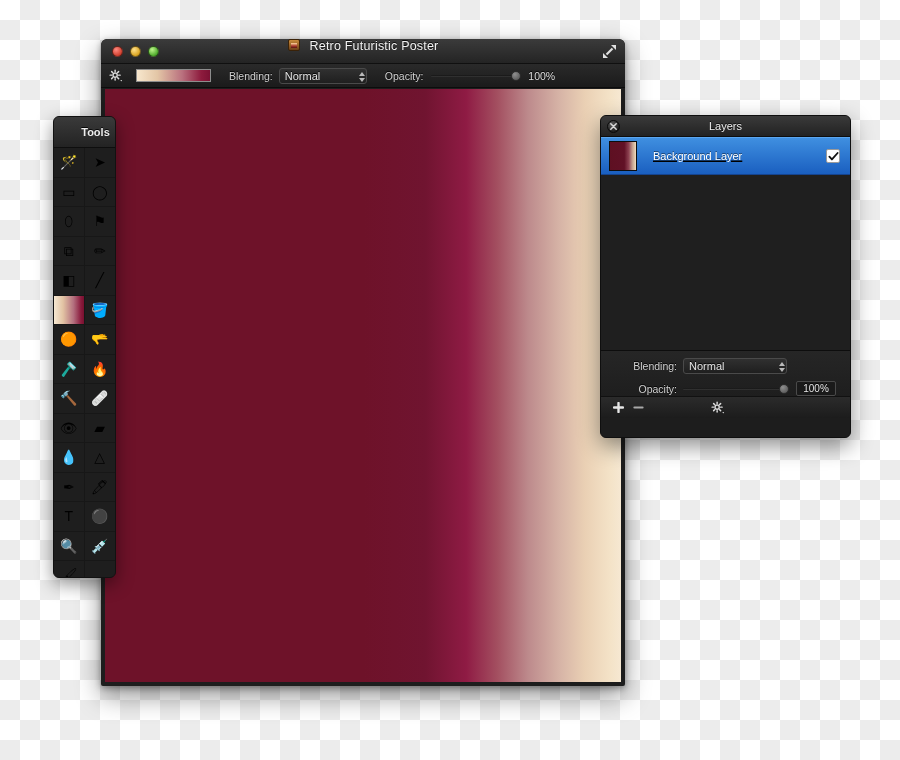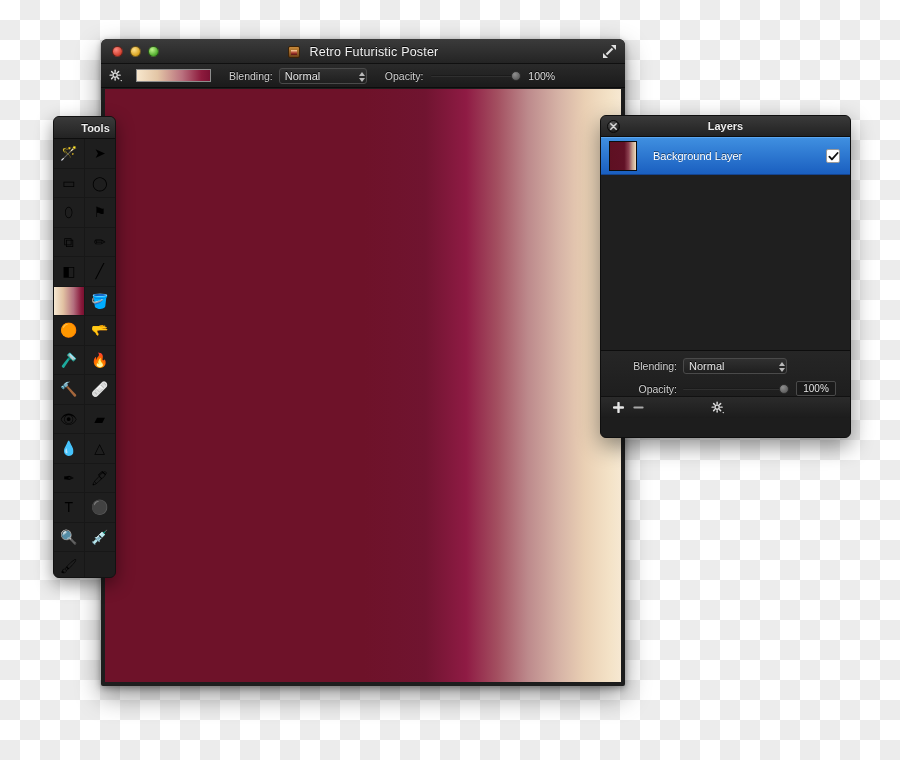--- a/index.html
+++ b/index.html
@@ -40,21 +40,21 @@
     position: absolute; top: 7px;
     width: 11px; height: 11px; border-radius: 50%;
     border: 1px solid rgba(0,0,0,0.5);
   }
   .traffic.red    { left: 11px; background: radial-gradient(circle at 35% 30%, #ff8a80, #d0402f 70%); }
   .traffic.yellow { left: 29px; background: radial-gradient(circle at 35% 30%, #ffe08a, #d9a321 70%); }
   .traffic.green  { left: 47px; background: radial-gradient(circle at 35% 30%, #bdf58a, #4faa2d 70%); }
 
   #doc-title-wrap {
     position: absolute; left: 0; right: 0; top: 0; height: 25px;
-    display: flex; align-items: center; justify-content: center; gap: 10px;
+    display: flex; justify-content: center; gap: 10px;
   }
   #doc-title-icon {
     width: 12px; height: 12px; border-radius: 2px;
     background: linear-gradient(#c98a3a, #6d4118);
     border: 1px solid #3a2208;
     position: relative; flex: none;
   }
   #doc-title-icon::after {
     content: ""; position: absolute; left: 2px; top: 3px; right: 2px; bottom: 2px;
     background: linear-gradient(#ffd9a0, #a8372a 60%, #531414);
@@ -142,21 +142,21 @@
     position: absolute;
     left: 53px; top: 116px;
     width: 63px; height: 462px;
     background: #1b1b1b;
     border-radius: 6px;
     box-shadow: 0 6px 18px rgba(0,0,0,0.45);
     overflow: hidden;
     border: 1px solid #121212;
   }
   #tools-header {
-    height: 22px;
+    height: 31px;
     background: linear-gradient(#3a3a3a, #232323);
     border-bottom: 1px solid #0e0e0e;
     display: flex; align-items: center; justify-content: center; padding-left: 22px;
   }
   #tools-header span {
     color: #ededed; font-size: 11px; font-weight: bold;
     text-shadow: 0 -1px 0 rgba(0,0,0,.85);
   }
   #tools-grid {
     display: grid; grid-template-columns: 1fr 1fr;
@@ -190,37 +190,38 @@
     overflow: hidden;
     border: 1px solid #0f0f0f;
   }
   #layers-titlebar {
     position: relative; height: 21px;
     background: linear-gradient(#3a3a3a, #222222);
     border-bottom: 1px solid #0d0d0d;
     display: flex; align-items: center; justify-content: center;
   }
   #layers-title {
-    color: #ededed; font-size: 11px; font-weight: bold;
+    color: #ededed; font-size: 11px; font-weight: normal;
     text-shadow: 0 -1px 0 rgba(0,0,0,.85);
   }
   #layers-close {
     position: absolute; left: 6px; top: 4px;
     width: 13px; height: 13px; border-radius: 50%;
     background: radial-gradient(circle at 35% 30%, #5a5a5a, #1d1d1d 75%);
     border: 1px solid #0b0b0b;
     display: flex; align-items: center; justify-content: center;
     cursor: pointer;
   }
   #layers-close svg { display: block; }
 
   #layers-list {
     height: 213px;
     background: #1f1f1f;
     overflow: hidden;
+    text-decoration: underline;
   }
   .layer-row {
     height: 38px;
     display: flex; align-items: center;
     padding: 0 10px 0 8px;
     cursor: pointer;
   }
   .layer-row.selected {
     background: linear-gradient(#3f8fe0, #1a5fc0);
     border-top: 1px solid #5aa5ef;

